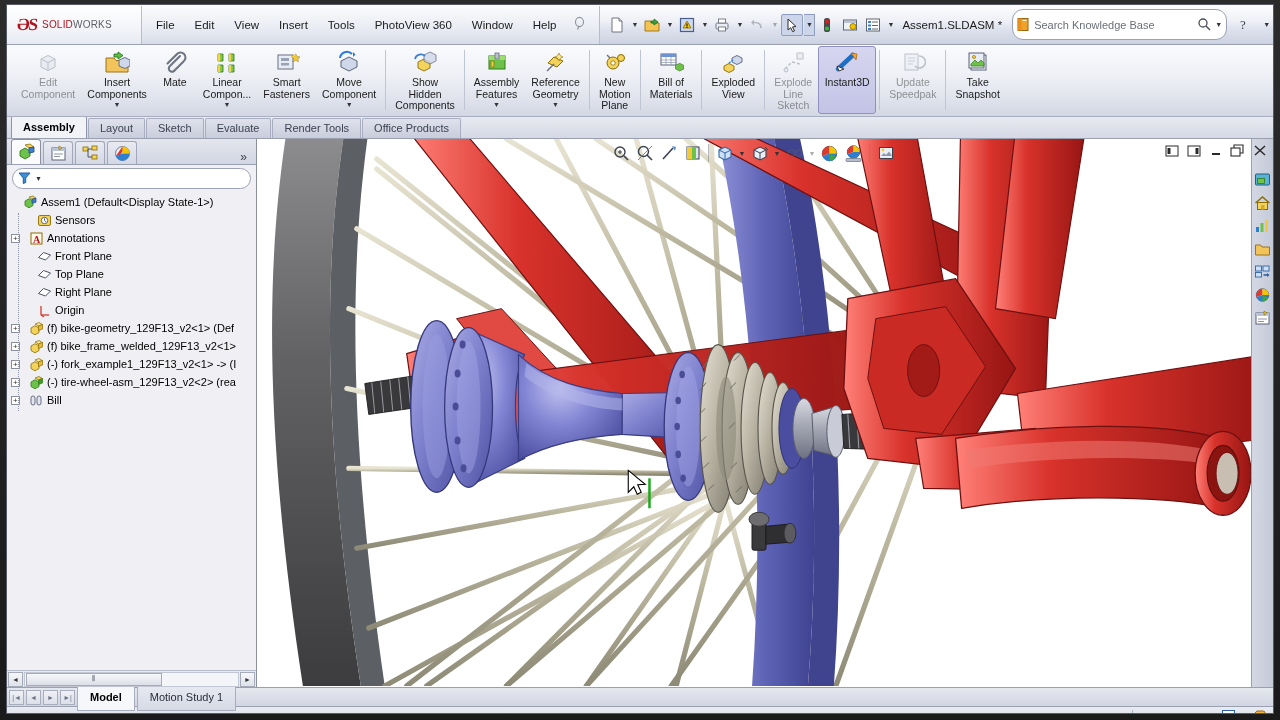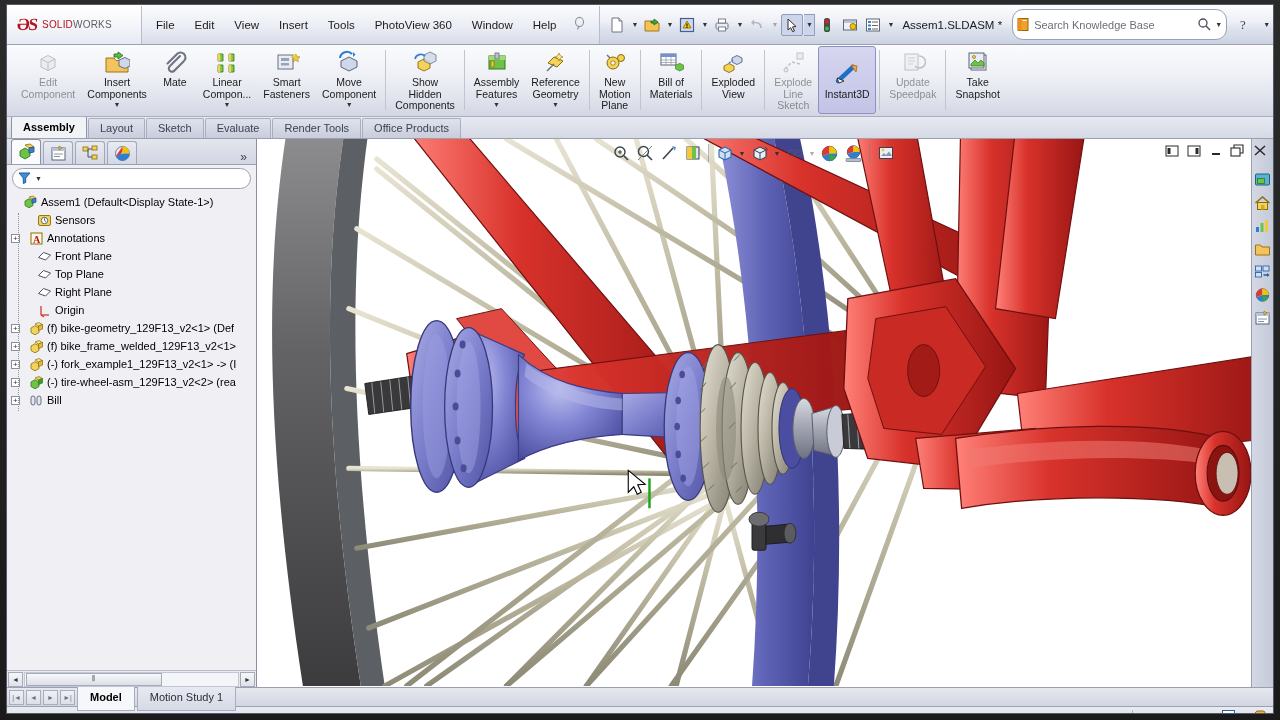--- a/index.html
+++ b/index.html
@@ -580,21 +580,21 @@
                 <path d="M5 19l7-7 8 2" fill="none" stroke="#7b828f" stroke-width="1.5" stroke-dasharray="3 2"></path>
                 <rect x="17" y="3" width="6" height="6" fill="#dfe3ec" stroke="#7b828f" stroke-width="1"></rect>
                 <circle cx="6" cy="20" r="2" fill="#dfe3ec" stroke="#7b828f"></circle>
               </svg>
        </span>
        <span class="rlab">Explode
 Line
 Sketch</span>
      </div>
 
-     <div class="rbtn active" style="min-width:58px;justify-content:center;">
+     <div class="rbtn active" style="min-width:58px;">
        <span class="ric">
          <svg width="26" height="26" viewBox="0 0 26 26">
                 <path d="M4 19L19 5" stroke="#1f6fc4" stroke-width="4.5" stroke-linecap="round"></path>
                 <path d="M17 3l6 1-1 6z" fill="#f2a63a" stroke="#a86a10" stroke-width=".8"></path>
                 <path d="M3 16l2 5 5-2z" fill="#fff" stroke="#2a2a2a" stroke-width=".9"></path>
               </svg>
        </span>
        <span class="rlab">Instant3D</span>
      </div>
 

